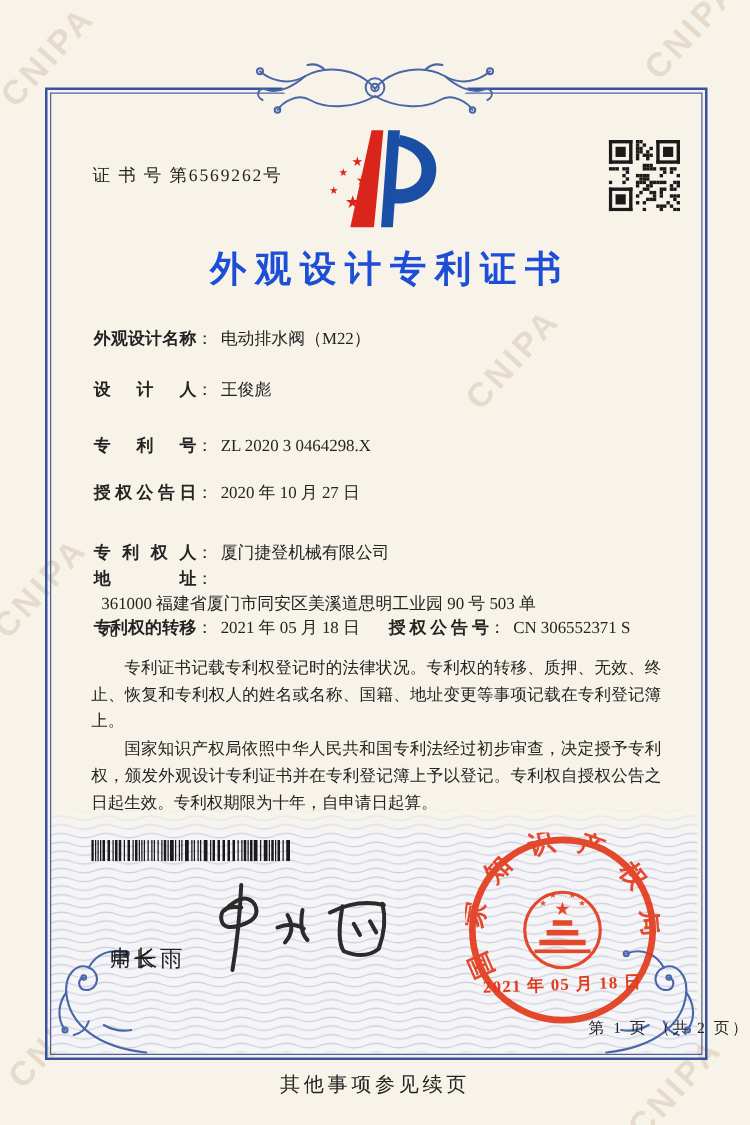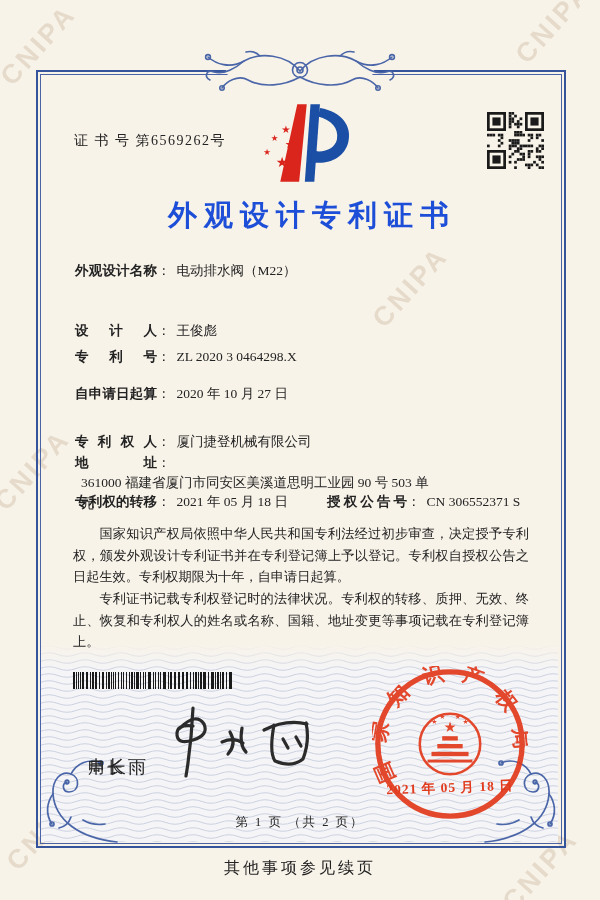--- a/index.html
+++ b/index.html
@@ -25,33 +25,33 @@
     background:linear-gradient(#f8f3e9,rgba(248,243,233,0));}
   .cert-no{position:absolute;left:74px;top:104px;font-size:14px;letter-spacing:1.5px;margin-top:28px;}
   .logo{position:absolute;left:250px;top:96px;width:104px;height:94px;}
   .qr{position:absolute;left:487px;top:112px;width:57px;height:57px;}
   .title{position:absolute;left:12px;top:196px;width:100%;text-align:center;
     font-size:29px;font-weight:700;letter-spacing:7px;color:#1d4ed8;}
   .frow{position:absolute;left:75px;width:454px;font-size:13.5px;line-height:1.5;}
   .flabel{display:inline-block;width:82px;text-align:justify;text-align-last:justify;vertical-align:top;font-weight:bold;}
   .fcolon{display:inline-block;vertical-align:top;}
   .fvalue{display:inline-block;vertical-align:top;margin-left:6px;max-width:356px;}
-  .pair2{position:absolute;left:252px;top:0;white-space:nowrap;}
+  .pair2{position:absolute;left:236px;top:0;white-space:nowrap;}
   .pair2 .flabel{width:80px;}
   .bodytext{position:absolute;left:73px;top:523px;width:456px;
     font-size:13.2px;line-height:1.64;text-align:justify;}
   .bodytext p{margin:0;text-indent:2em;}
   .barcode{position:absolute;left:73px;top:672px;width:164px;height:17px;}
   .sig-title{position:absolute;left:88px;top:722px;font-size:16px;letter-spacing:3px;margin-top:36px;}
   .sig-name{position:absolute;left:88px;top:755px;font-size:18px;letter-spacing:2px;}
   .signature{position:absolute;left:146px;top:696px;}
   .seal{position:absolute;left:372px;top:666px;width:156px;height:156px;}
   .seal-date{position:absolute;left:368px;top:779px;width:164px;text-align:center;
     color:#e23a1c;font-weight:700;font-size:13.5px;letter-spacing:1px;transform:rotate(-2deg);}
-  .page-info{position:absolute;left:0;top:814px;width:100%;text-align:center;
+  .page-info{position:absolute;left:0;top:814px;width:100%;text-align:right;
     font-size:12.5px;letter-spacing:2px;}
   .continuation{position:absolute;left:0;top:858px;width:100%;text-align:center;
     font-size:16px;letter-spacing:3px;}
   .ornament-top{position:absolute;left:190px;top:44px;}
   .ornament-bl{position:absolute;left:37px;top:750px;}
   .ornament-br{position:absolute;left:481px;top:750px;transform:scaleX(-1);}
 </style>
 </head>
 <body>
 
@@ -241,45 +241,45 @@
     <rect x="0" y="38" width="2.7142857142857144" height="19" fill="#1a1a1a"></rect>
     <rect x="16.285714285714285" y="38" width="2.7142857142857144" height="19" fill="#1a1a1a"></rect>
     <rect x="5.428571428571429" y="43.42857142857143" width="8.142857142857142" height="8.142857142857142" fill="#1a1a1a"></rect>
   </svg>
 
 <div class="title">外观设计专利证书</div>
 
 <div class="frow" style="top:261px">
   <span class="flabel">外观设计名称</span><span class="fcolon">：</span><span class="fvalue">电动排水阀（M22）</span>
 </div>
-<div class="frow" style="top:321px">
+<div class="frow" style="top:302px">
   <span class="flabel">设计人</span><span class="fcolon">：</span><span class="fvalue">王俊彪</span>
 </div>
 <div class="frow" style="top:347px">
   <span class="flabel">专利号</span><span class="fcolon">：</span><span class="fvalue">ZL 2020 3 0464298.X</span>
 </div>
 <div class="frow" style="top:384px">
-  <span class="flabel">自申请日起算</span><span class="fcolon">：</span><span class="fvalue">2020 年 10 月 27 日</span>
+  <span class="flabel">授权公告日</span><span class="fcolon">：</span><span class="fvalue">2020 年 10 月 27 日</span>
 </div>
 <div class="frow" style="top:432px">
   <span class="flabel">专利权人</span><span class="fcolon">：</span><span class="fvalue">厦门捷登机械有限公司</span>
 </div>
 <div class="frow" style="top:453px">
   <span class="flabel">地址</span><span class="fcolon">：</span><span class="fvalue">361000 福建省厦门市同安区美溪道思明工业园 90 号 503 单元</span>
 </div>
 <div class="frow" style="top:492px">
   <span class="flabel">专利权的转移</span><span class="fcolon">：</span><span class="fvalue">2021 年 05 月 18 日</span>
   <span class="pair2">
     <span class="flabel">授权公告号</span><span class="fcolon">：</span><span class="fvalue">CN 306552371 S</span>
   </span>
 </div>
 
 <div class="bodytext">
+  <p>专利证书记载专利权登记时的法律状况。专利权的转移、质押、无效、终止、恢复和专利权人的姓名或名称、国籍、地址变更等事项记载在专利登记簿上。</p>
   <p>国家知识产权局依照中华人民共和国专利法经过初步审查，决定授予专利权，颁发外观设计专利证书并在专利登记簿上予以登记。专利权自授权公告之日起生效。专利权期限为十年，自申请日起算。</p>
-  <p>专利证书记载专利权登记时的法律状况。专利权的转移、质押、无效、终止、恢复和专利权人的姓名或名称、国籍、地址变更等事项记载在专利登记簿上。</p>
 </div>
 
 <svg class="barcode" id="bcsvg" viewBox="0 0 164 17" xmlns="http://www.w3.org/2000/svg">
     <rect x="0" y="0" width="2" height="17" fill="#1a1a1a"></rect>
     <rect x="3" y="0" width="1" height="17" fill="#1a1a1a"></rect>
     <rect x="5" y="0" width="1" height="17" fill="#1a1a1a"></rect>
     <rect x="7" y="0" width="1" height="17" fill="#1a1a1a"></rect>
     <rect x="9" y="0" width="2" height="17" fill="#1a1a1a"></rect>
     <rect x="13" y="0" width="2" height="17" fill="#1a1a1a"></rect>
     <rect x="17" y="0" width="1" height="17" fill="#1a1a1a"></rect>

